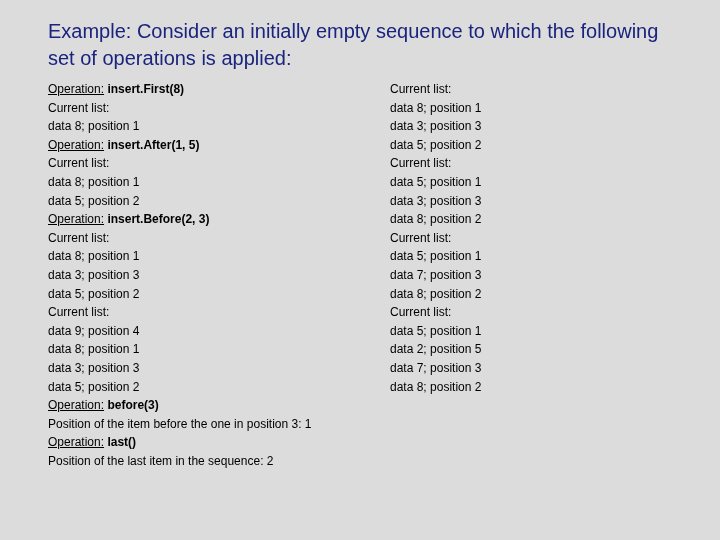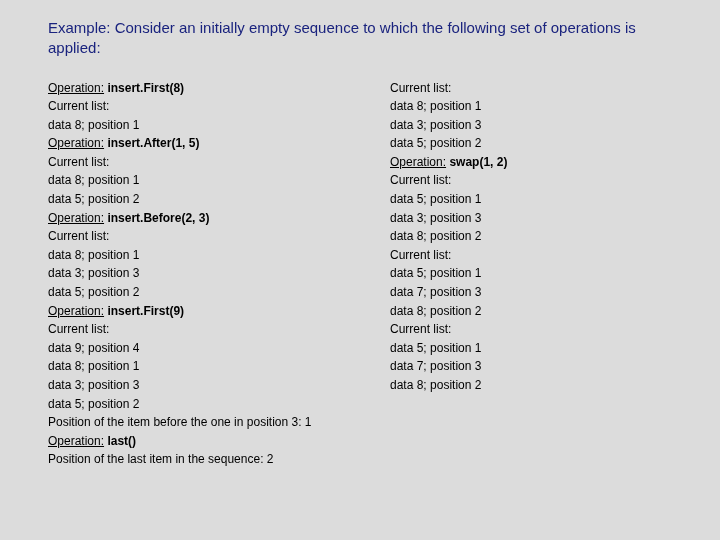--- a/index.html
+++ b/index.html
@@ -11,24 +11,24 @@
     font-family: Arial, Helvetica, sans-serif;
     color: #000;
   }
   .slide {
     box-sizing: border-box;
     width: 720px;
     height: 540px;
     padding: 18px 36px 24px 48px;
   }
   .title {
-    font-size: 15px;
+    font-size: 20px;
     line-height: 1.35;
     color: #1a237e;
-    margin: 0 0 20px 0;
+    margin: 0 0 8px 0;
     font-weight: normal;
   }
   .columns {
     display: flex;
     flex-direction: row;
     gap: 48px;
   }
   .col {
     flex: 1;
     font-size: 12px;
@@ -51,43 +51,43 @@
         <span class="line">data 8; position 1</span>
         <span class="line"><span class="op-label">Operation:</span><b> insert.After(1, 5)</b></span>
         <span class="line">Current list:</span>
         <span class="line">data 8; position 1</span>
         <span class="line">data 5; position 2</span>
         <span class="line"><span class="op-label">Operation:</span><b> insert.Before(2, 3)</b></span>
         <span class="line">Current list:</span>
         <span class="line">data 8; position 1</span>
         <span class="line">data 3; position 3</span>
         <span class="line">data 5; position 2</span>
-        <span class="line"><span class="op-label">Operation:</span><b> insert.First(9)</b></span>
         <span class="line">Current list:</span>
         <span class="line">data 9; position 4</span>
         <span class="line">data 8; position 1</span>
         <span class="line">data 3; position 3</span>
         <span class="line">data 5; position 2</span>
+        <span class="line"><span class="op-label">Operation:</span><b> before(3)</b></span>
         <span class="line">Position of the item before the one in position 3: 1</span>
         <span class="line"><span class="op-label">Operation:</span><b> last()</b></span>
         <span class="line">Position of the last item in the sequence: 2</span>
       </div>
     <div class="col" id="col-right">
         <span class="line">Current list:</span>
         <span class="line">data 8; position 1</span>
         <span class="line">data 3; position 3</span>
         <span class="line">data 5; position 2</span>
-        <span class="line"><span class="op-label">Operation:</span><b> swap(1, 2)</b></span>
         <span class="line">Current list:</span>
         <span class="line">data 5; position 1</span>
         <span class="line">data 3; position 3</span>
         <span class="line">data 8; position 2</span>
         <span class="line">Current list:</span>
         <span class="line">data 5; position 1</span>
         <span class="line">data 7; position 3</span>
         <span class="line">data 8; position 2</span>
         <span class="line">Current list:</span>
         <span class="line">data 5; position 1</span>
+        <span class="line">data 2; position 5</span>
         <span class="line">data 7; position 3</span>
         <span class="line">data 8; position 2</span>
       </div>
   </div>
 </div>
 
 </body></html>

